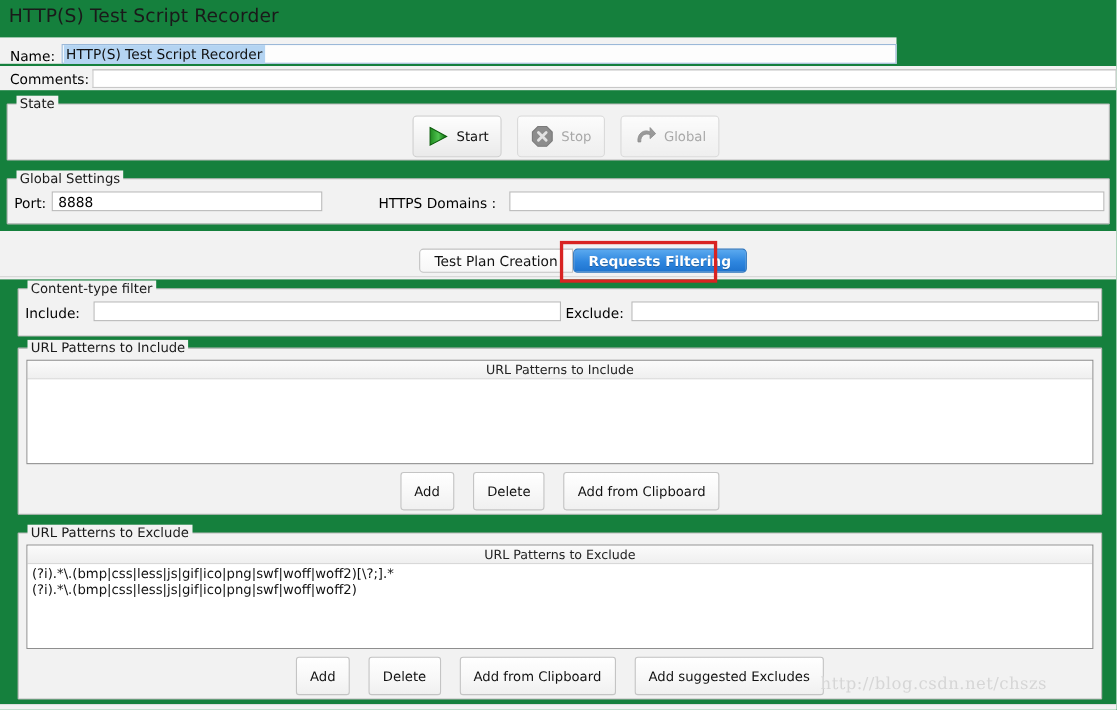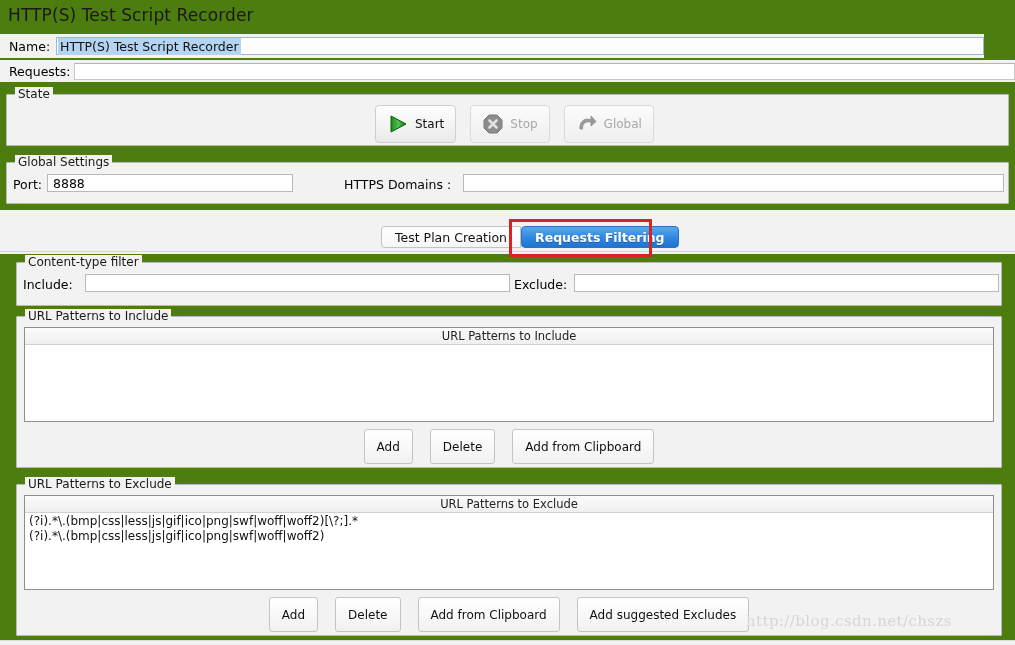--- a/index.html
+++ b/index.html
@@ -13,40 +13,40 @@
     font-family: "DejaVu Sans", "Liberation Sans", sans-serif;
     font-size: 12px;
     color: #000000;
     overflow: hidden;
     position: relative;
   }
   .app {
     position: relative;
     width: 1015px;
     height: 645px;
-    background: #4d7c0f;
+    background: #15803d;
   }
 
   
   .title-bar {
     position: absolute;
     left: 8px; top: 5px;
     font-size: 17px;
     color: #1a1a1a;
     letter-spacing: 0.1px;
     white-space: nowrap;
   }
 
   
   .name-row {
     position: absolute;
     left: 0px; top: 34px;
-    width: 984px; height: 24px;
-    background: #f2f2f2;
-    display: flex; align-items: center;
+    width: 815px; height: 24px;
+    background: #f2f2f2;
+    display: flex; align-items: flex-end;
   }
   .name-label {
     margin-left: 9px;
     font-size: 12.5px;
     white-space: nowrap;
   }
   .name-input {
     margin-left: 6px;
     width: 950px; height: 18px;
     background: #fdfdfd;
@@ -301,21 +301,21 @@
   <div class="title-bar">HTTP(S) Test Script Recorder</div>
 
   <div class="name-row">
     <span class="name-label">Name:</span>
     <div class="name-input">
       <span class="sel-text">HTTP(S) Test Script Recorder</span>
     </div>
   </div>
 
   <div class="comments-row">
-    <span class="comments-label">Requests:</span>
+    <span class="comments-label">Comments:</span>
     <div class="comments-input"></div>
   </div>
 
   <div class="group" id="state-group">
     <span class="group-title">State</span>
 
     <div class="state-buttons">
 
       <div class="state-btn">
         <span class="ico">

